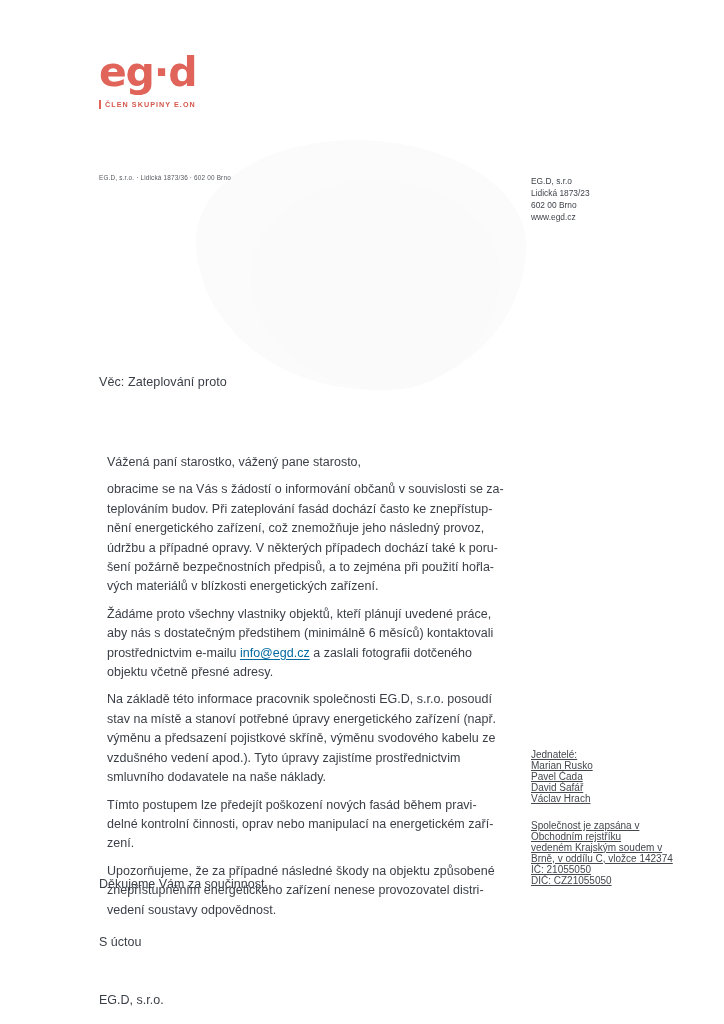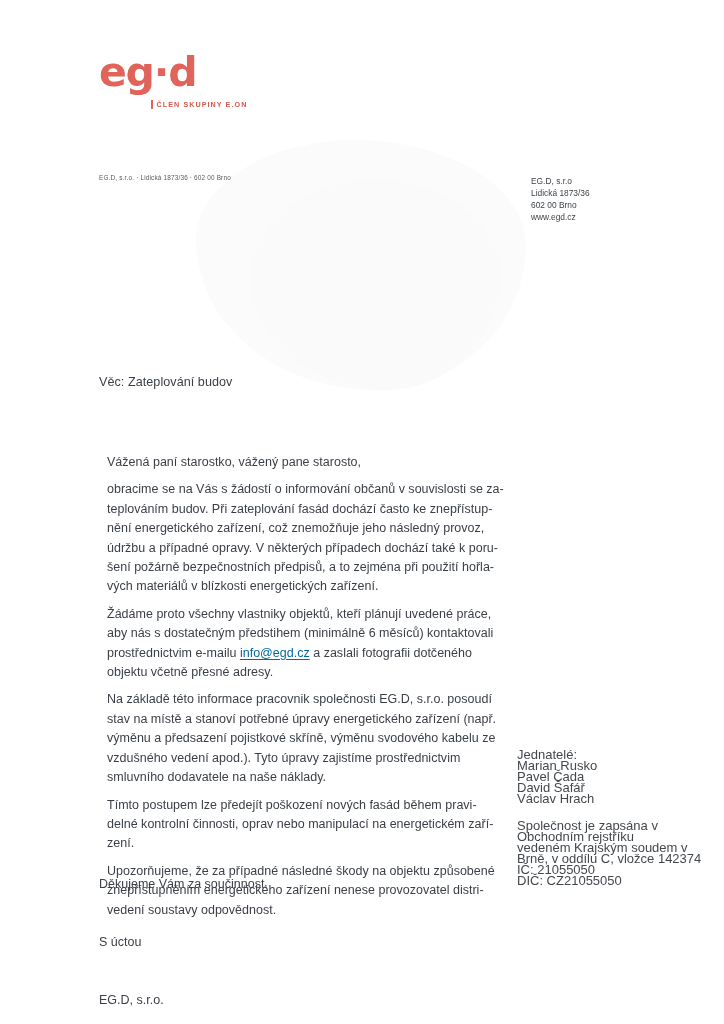--- a/index.html
+++ b/index.html
@@ -54,21 +54,20 @@
     font-size: 41px;
     letter-spacing: -1.2px;
     line-height: 1;
     color: #e0645a;
     display: block;
   }
   .logo-tagline-row {
     display: flex;
     align-items: stretch;
     margin-top: 7px;
-    justify-content: center;
   }
   .logo-bar {
     width: 2px;
     background: #e0645a;
     margin-right: 4px;
   }
   .logo-tagline {
     font-family: "Liberation Sans", sans-serif;
     font-size: 7.2px;
     font-weight: 700;
@@ -139,25 +138,26 @@
     top: 836px;
     font-size: 12.5px;
     line-height: 19.4px;
     color: #3a3f47;
     white-space: pre-wrap;
   }
 
   
   .footer-col {
     position: absolute;
-    left: 517px;
+    left: 531px;
     width: 180px;
-    font-size: 13px;
+    font-size: 10px;
     line-height: 10.9px;
     color: #43484e;
+    text-decoration: underline;
   }
   .footer-directors { top: 750px; }
   .footer-registry  { top: 821px; }
   .footer-bank      { top: 901px; }
   .footer-col .ln { white-space: nowrap; }
 </style>
 </head>
 <body>
 
 <div class="page">
@@ -170,26 +170,26 @@
     <div class="logo-tagline-row">
       <div class="logo-bar"></div>
       <span class="logo-tagline">ČLEN SKUPINY E.ON</span>
     </div>
   </div>
 
   <div class="return-line">EG.D, s.r.o. · Lidická 1873/36 · 602 00 Brno</div>
 
   <div class="addr-block">
     <div class="bold">EG.D, s.r.o</div>
-    <div>Lidická 1873/36</div>
+    <div>Lidická 1873/23</div>
     <div>602 00 Brno</div>
     <div>www.egd.cz</div>
   </div>
 
-  <div class="subject">Věc: Zateplování budov</div>
+  <div class="subject">Věc: Zateplování proto</div>
 
   <div class="body-text">
     <p>Vážená paní starostko, vážený pane starosto,</p>
     <p>obracime se na Vás s žádostí o informování občanů v souvislosti se za-
 teplováním budov. Při zateplování fasád dochází často ke znepřístup-
 nění energetického zařízení, což znemožňuje jeho následný provoz,
 údržbu a případné opravy. V některých případech dochází také k poru-
 šení požárně bezpečnostních předpisů, a to zejména při použití hořla-
 vých materiálů v blízkosti energetických zařízení.</p>
     <p><span>Žádáme proto všechny vlastniky objektů, kteří plánují uvedené práce,

